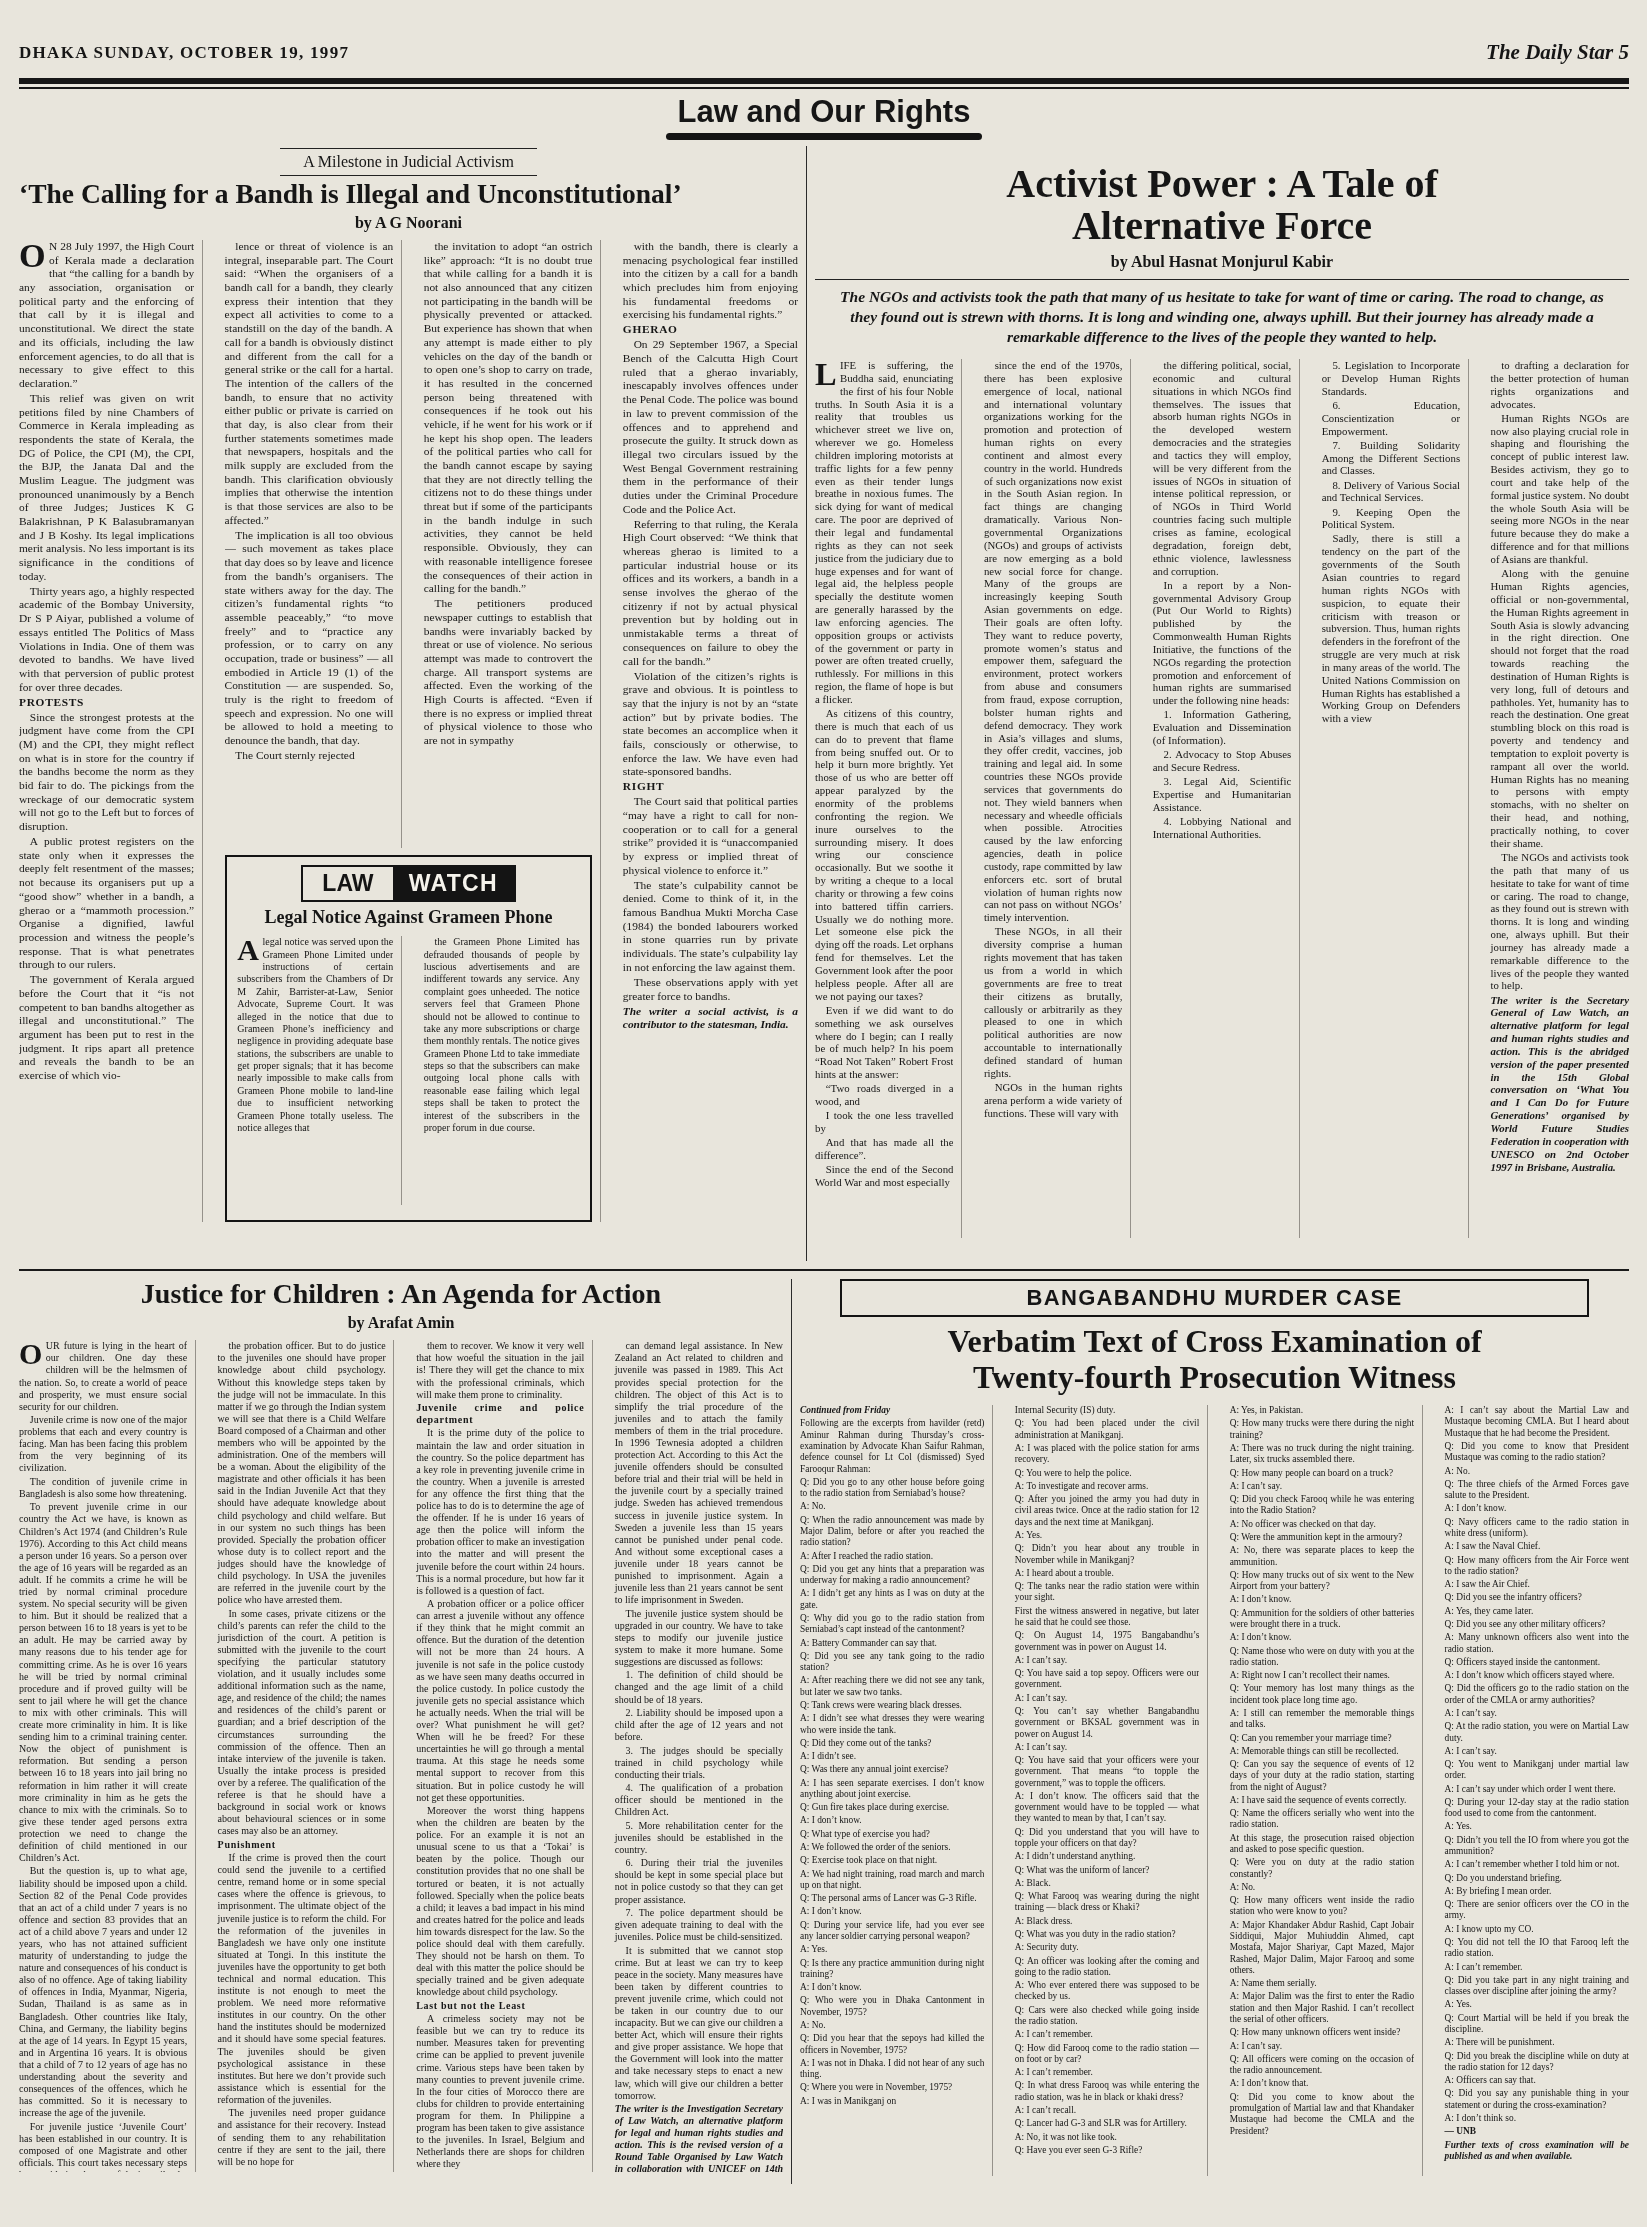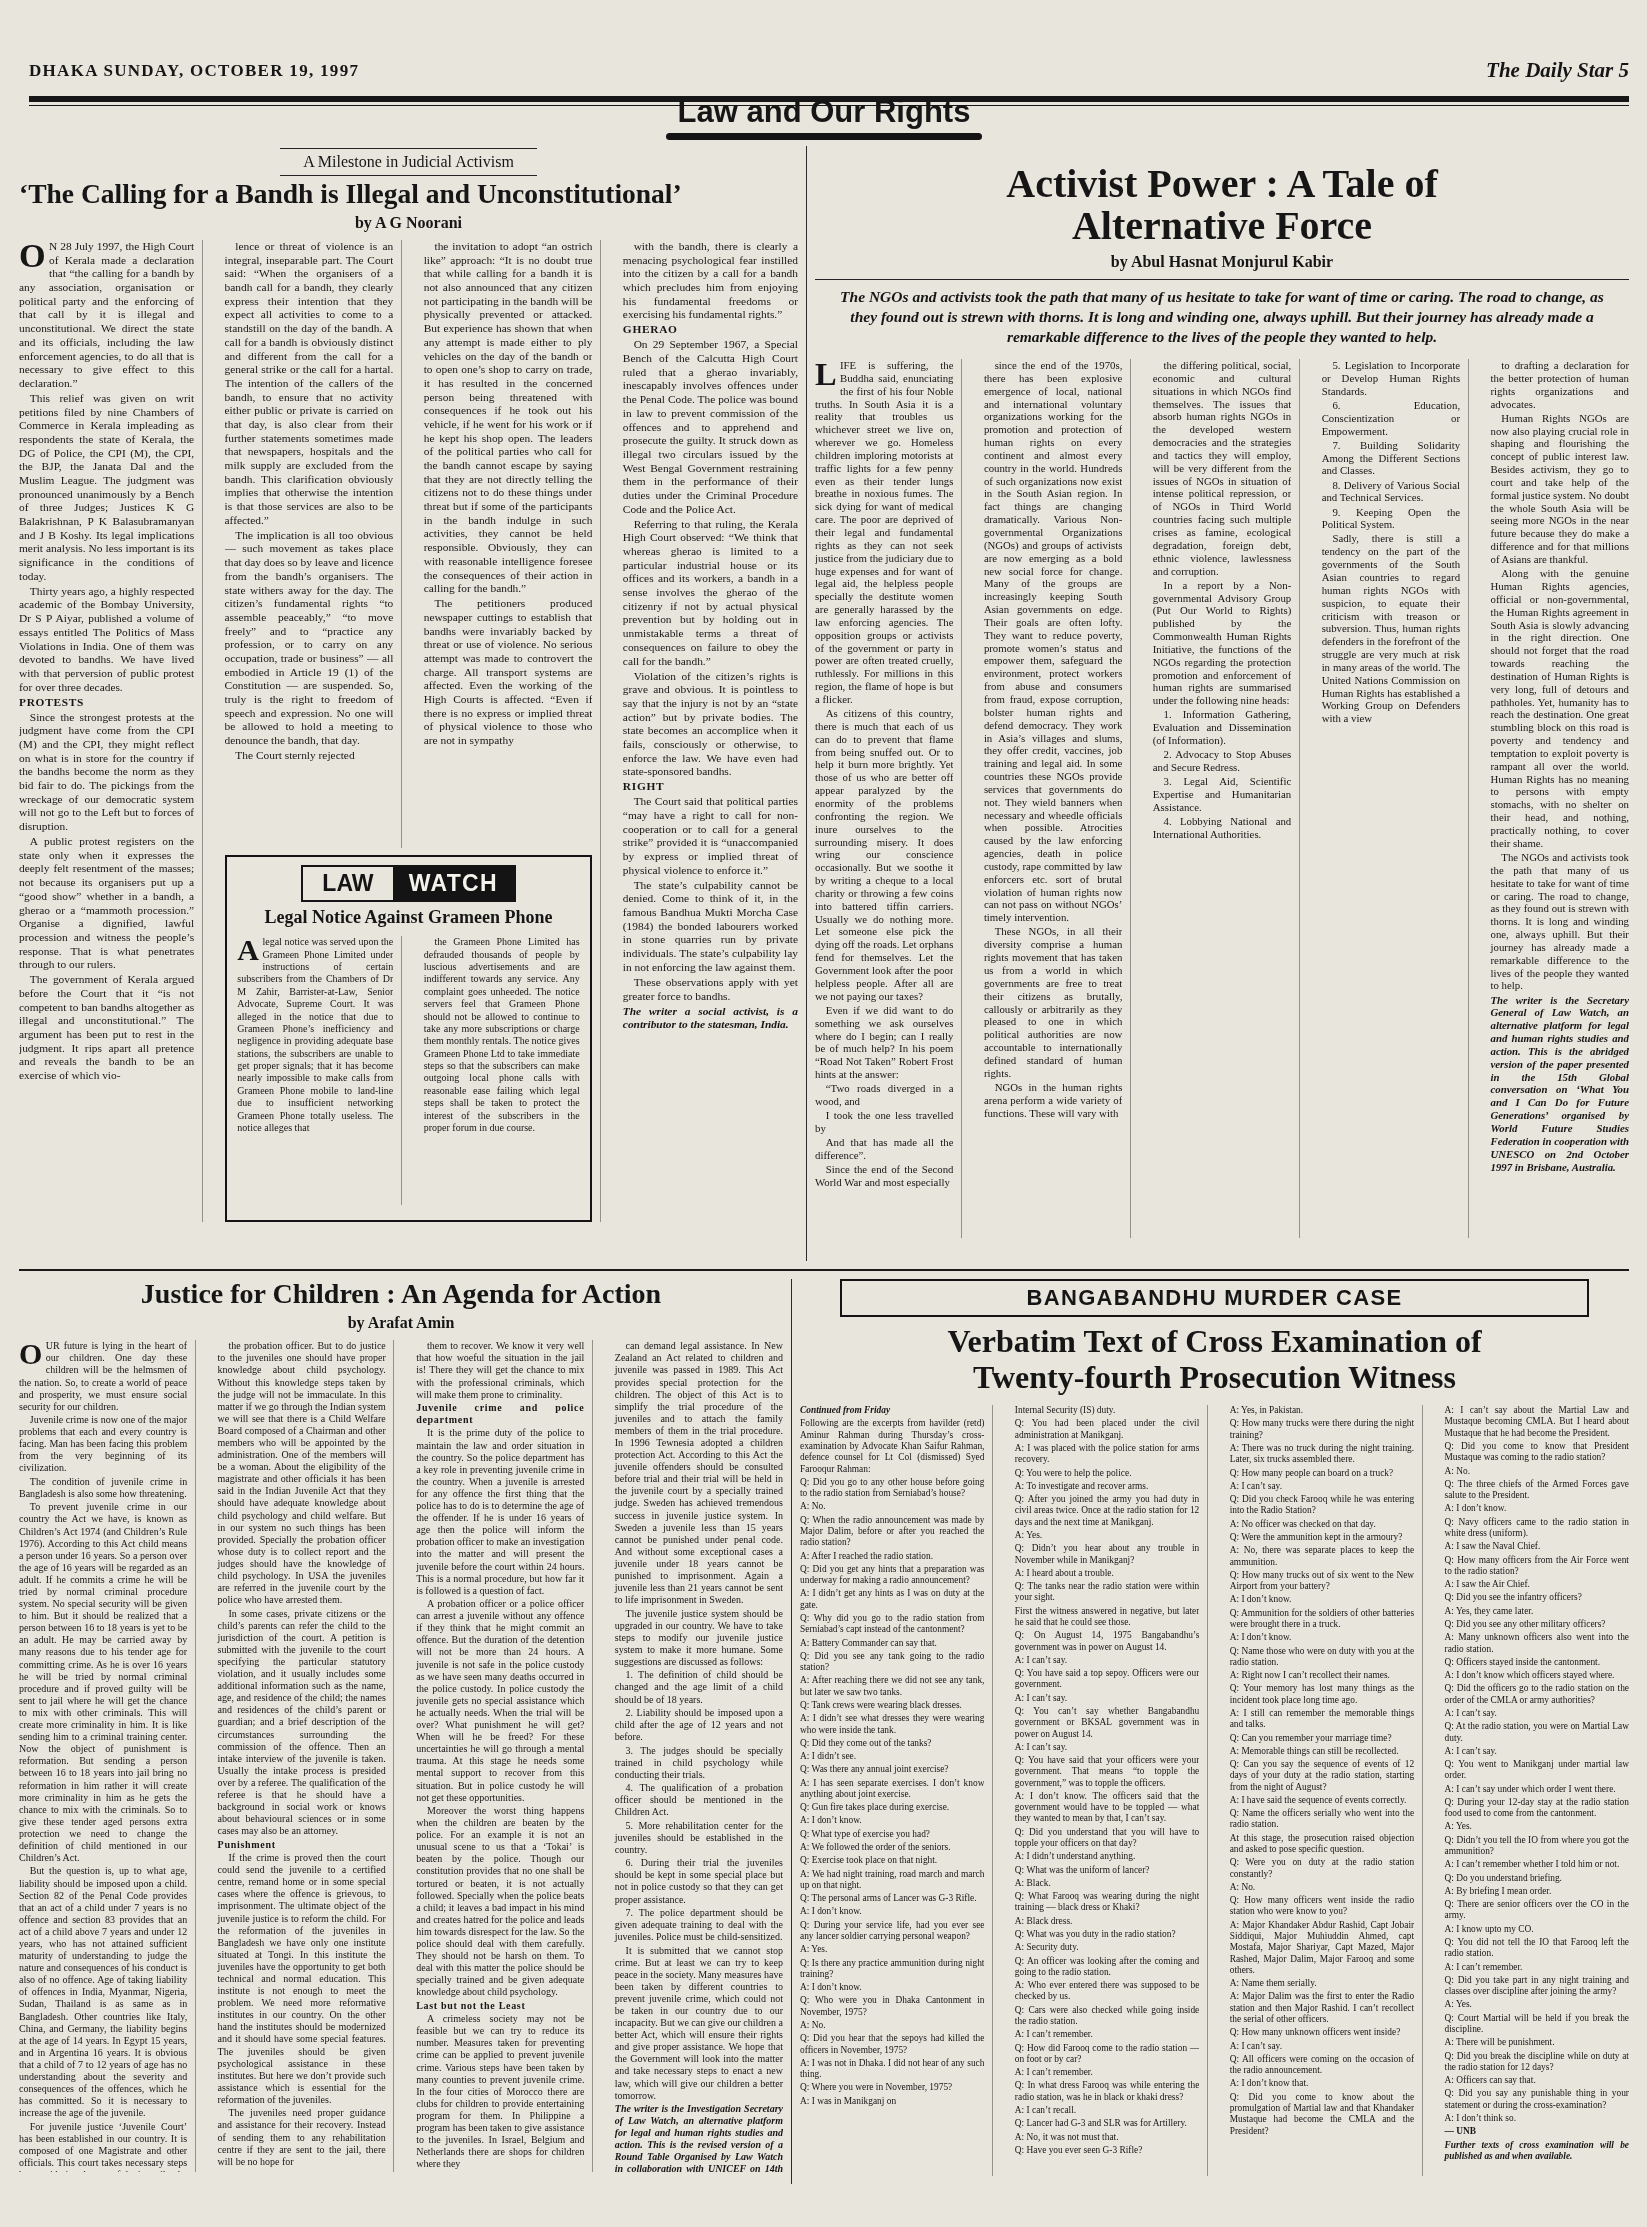--- a/index.html
+++ b/index.html
@@ -4,21 +4,21 @@
 <style>
   * { margin:0; padding:0; box-sizing:border-box; }
   html,body { margin:0; }
   body { background:#8f8b83; font-family:"Liberation Serif", serif; }
   .page {
     width:1648px; height:2227px; background:#e8e5dc; color:#161616;
     position:relative; padding:13.4px 19px; overflow:hidden;
   }
 
   
-  .masthead { display:flex; align-items:flex-end; height:93px;margin-left:10px; }
+  .masthead { display:flex; align-items:center; height:93px; }
   .mast-side { flex:1; min-width:0; padding-top:5.4px; }
   .mast-side.right { text-align:right; }
   .dateline { font-size:17px; font-weight:700; letter-spacing:1.3px; height:31px; line-height:31px; white-space:nowrap; }
   .paper-name { font-size:21px; font-style:italic; font-weight:700; height:31px; line-height:31px; white-space:nowrap; }
   .dbl-rule { margin-top:10.8px; }
   .r-thick { height:5.4px; background:#171717; margin-bottom:3.4px; }
   .r-thin  { height:1.3px; background:#171717; }
   .focus-title {
     font-family:"Liberation Serif", serif; font-weight:700;
     font-size:79px; line-height:1; letter-spacing:13.4px; padding:0 12px; white-space:nowrap;
@@ -353,21 +353,21 @@
             <p class="para">A: Security duty.</p>
             <p class="para">Q: An officer was looking after the coming and going to the radio station.</p>
             <p class="para">A: Who ever entered there was supposed to be checked by us.</p>
             <p class="para">Q: Cars were also checked while going inside the radio station.</p>
             <p class="para">A: I can’t remember.</p>
             <p class="para">Q: How did Farooq come to the radio station — on foot or by car?</p>
             <p class="para">A: I can’t remember.</p>
             <p class="para">Q: In what dress Farooq was while entering the radio station, was he in black or khaki dress?</p>
             <p class="para">A: I can’t recall.</p>
             <p class="para">Q: Lancer had G-3 and SLR was for Artillery.</p>
-            <p class="para">A: No, it was not must that.</p>
+            <p class="para">A: No, it was not like took.</p>
             <p class="para">Q: Have you ever seen G-3 Rifle?</p>
           </div>
         <div class="col">
             <p class="para">A: Yes, in Pakistan.</p>
             <p class="para">Q: How many trucks were there during the night training?</p>
             <p class="para">A: There was no truck during the night training. Later, six trucks assembled there.</p>
             <p class="para">Q: How many people can board on a truck?</p>
             <p class="para">A: I can’t say.</p>
             <p class="para">Q: Did you check Farooq while he was entering into the Radio Station?</p>
             <p class="para">A: No officer was checked on that day.</p>

